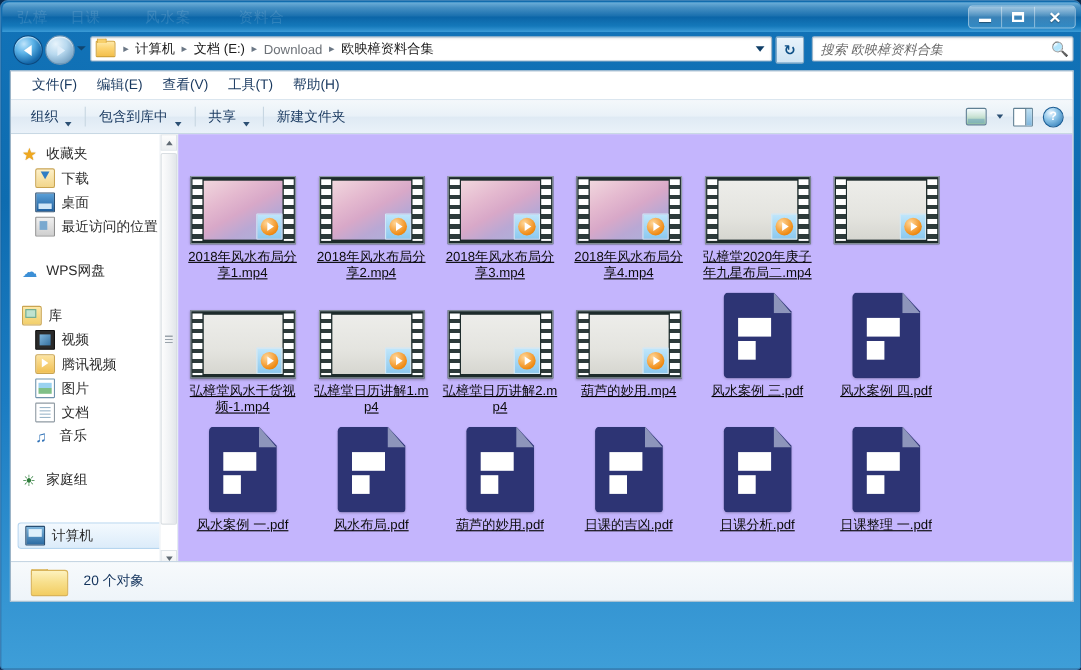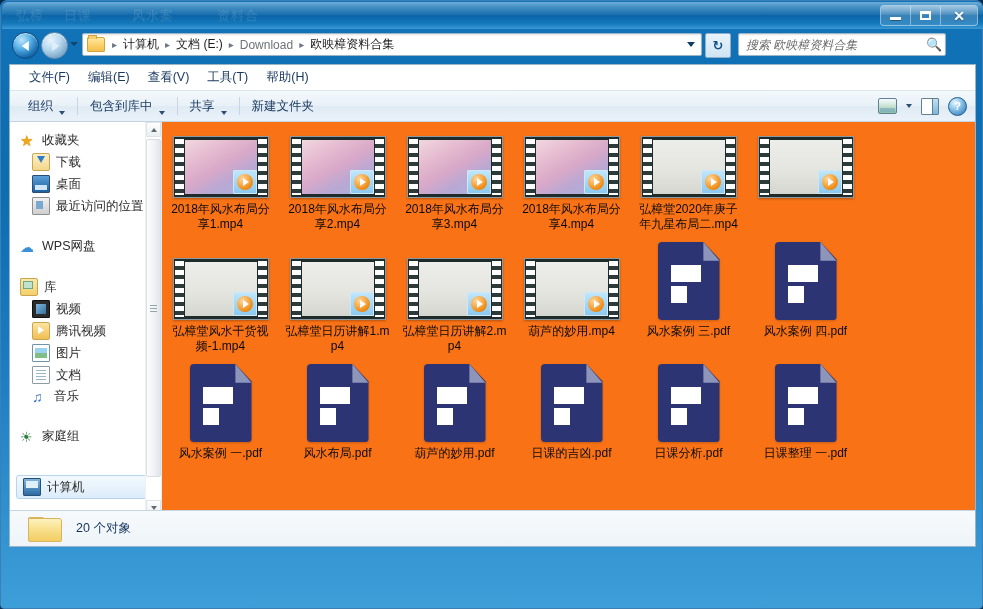--- a/index.html
+++ b/index.html
@@ -81,21 +81,21 @@
     border:1px solid #d3a43a;position:relative;flex:0 0 auto;
   }
   .addr-folder:before{content:"";position:absolute;left:0;top:-3px;width:7px;height:3px;
      background:#f7cf6a;border:1px solid #d3a43a;border-bottom:none;border-radius:1px 1px 0 0;}
   #addr-drop{margin-left:auto;margin-right:6px;width:0;height:0;
      border-left:4px solid transparent;border-right:4px solid transparent;border-top:5px solid #0e3d66;}
   #refreshbtn{position:absolute;left:703px;top:4px;width:24px;height:23px;
      background:linear-gradient(180deg,#e8f3fb,#cfe4f3);border:1px solid #8fb0c8;border-radius:2px;
      display:flex;align-items:center;justify-content:center;color:#0d4f86;font-size:13px;font-weight:bold;}
   #searchbox{
-    position:absolute;left:736px;top:4px;width:208px;height:23px;
+    position:absolute;left:736px;top:4px;width:238px;height:23px;
     background:#fff;border:1px solid #9ab4c9;border-radius:2px;box-sizing:border-box;
     display:flex;align-items:center;box-shadow:inset 0 1px 2px rgba(0,0,0,.12);
   }
   #searchinput{
     border:none;outline:none;flex:1;font-size:12px;font-style:italic;color:#6b6b6b;
     font-family:"Liberation Sans","DejaVu Sans",sans-serif;padding-left:7px;background:transparent;
   }
   #searchinput::placeholder{color:#6b6b6b;opacity:1;}
   #searchicon{width:22px;color:#3d6f9e;font-size:13px;text-align:center;}
 
@@ -181,21 +181,21 @@
   .sb-arrow-up{width:0;height:0;border-left:3.5px solid transparent;border-right:3.5px solid transparent;border-bottom:4px solid #606a73;}
   .sb-arrow-down{width:0;height:0;border-left:3.5px solid transparent;border-right:3.5px solid transparent;border-top:4px solid #606a73;}
   #navthumb{position:absolute;left:0;top:17px;width:15px;height:338px;box-sizing:border-box;
      background:linear-gradient(90deg,#fdfdfd,#f0f2f4 55%,#e2e6ea);
      border:1px solid #d9dee2;border-radius:2px;
      display:flex;align-items:center;justify-content:center;}
   #navthumb .grip{width:7px;height:7px;
      background:repeating-linear-gradient(180deg,#9aa3ab 0 1px,transparent 1px 3px);}
 
   
-  #filepane{flex:1;position:relative;background:#f97316;overflow:hidden;padding:2px 0 0 0;}
+  #filepane{flex:1;position:relative;background:#c4b5fd;overflow:hidden;padding:26px 0 0 0;text-decoration:underline;}
   .filerow{display:flex;}
   .fileitem{
     width:113px;padding:4px 2px 6px 2px;margin:0 0 8px 0;
     display:flex;flex-direction:column;align-items:center;cursor:default;
   }
   .thumbwrap{width:100px;height:70px;display:flex;align-items:flex-end;justify-content:center;}
   .fname{
     margin-top:4px;font-size:12px;line-height:15px;color:#0b0b0b;text-align:center;
     width:104px;word-break:break-all;
   }

